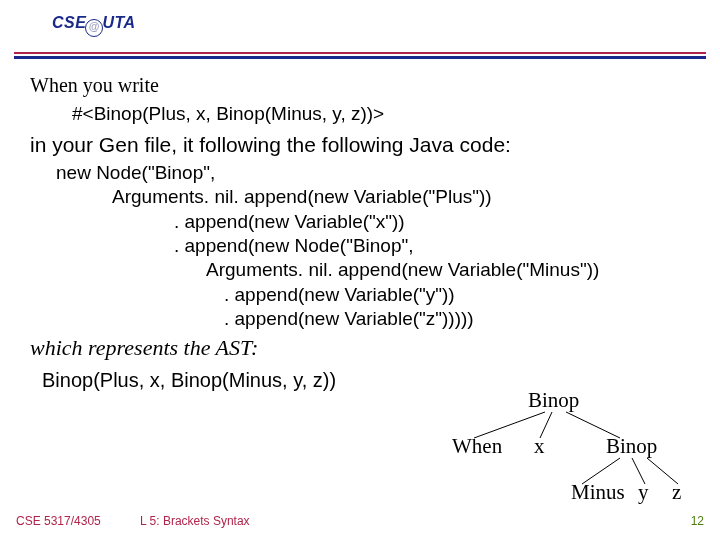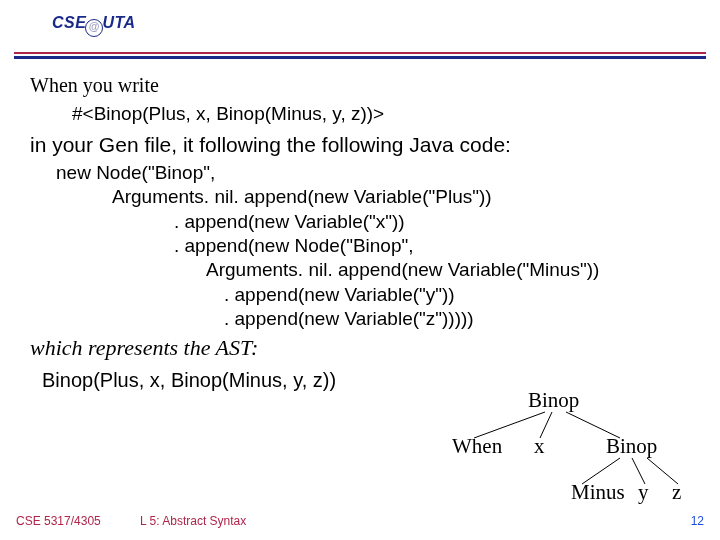--- a/index.html
+++ b/index.html
@@ -145,21 +145,21 @@
     font-family: Arial, Helvetica, sans-serif;
     font-size: 12px;
     color: #b0244a;
   }
   .footer-right {
     position: absolute;
     bottom: 12px;
     right: 16px;
     font-family: Arial, Helvetica, sans-serif;
     font-size: 12px;
-    color: #1d4ed8;
+    color: #4d7c0f;
   }
 </style>
 </head>
 <body>
 
 <div class="slide">
 
   <div class="logo">
     <span>CSE</span><span class="at">@</span><span>UTA</span>
   </div>
@@ -204,16 +204,16 @@
     <div class="node" style="left:78px; top:-2px;">Binop</div>
     <div class="node" style="left:2px; top:44px;">When</div>
     <div class="node" style="left:84px; top:44px;">x</div>
     <div class="node" style="left:156px; top:44px;">Binop</div>
     <div class="node" style="left:104px; top:90px;margin-left:17px;">Minus</div>
     <div class="node" style="left:188px; top:90px;">y</div>
     <div class="node" style="left:222px; top:90px;">z</div>
   </div>
 
   <div class="footer-left">CSE 5317/4305</div>
-  <div class="footer-mid">L 5: Abstract Syntax</div>
+  <div class="footer-mid">L 5: Brackets Syntax</div>
   <div class="footer-right">12</div>
 
 </div>
 
 </body></html>

